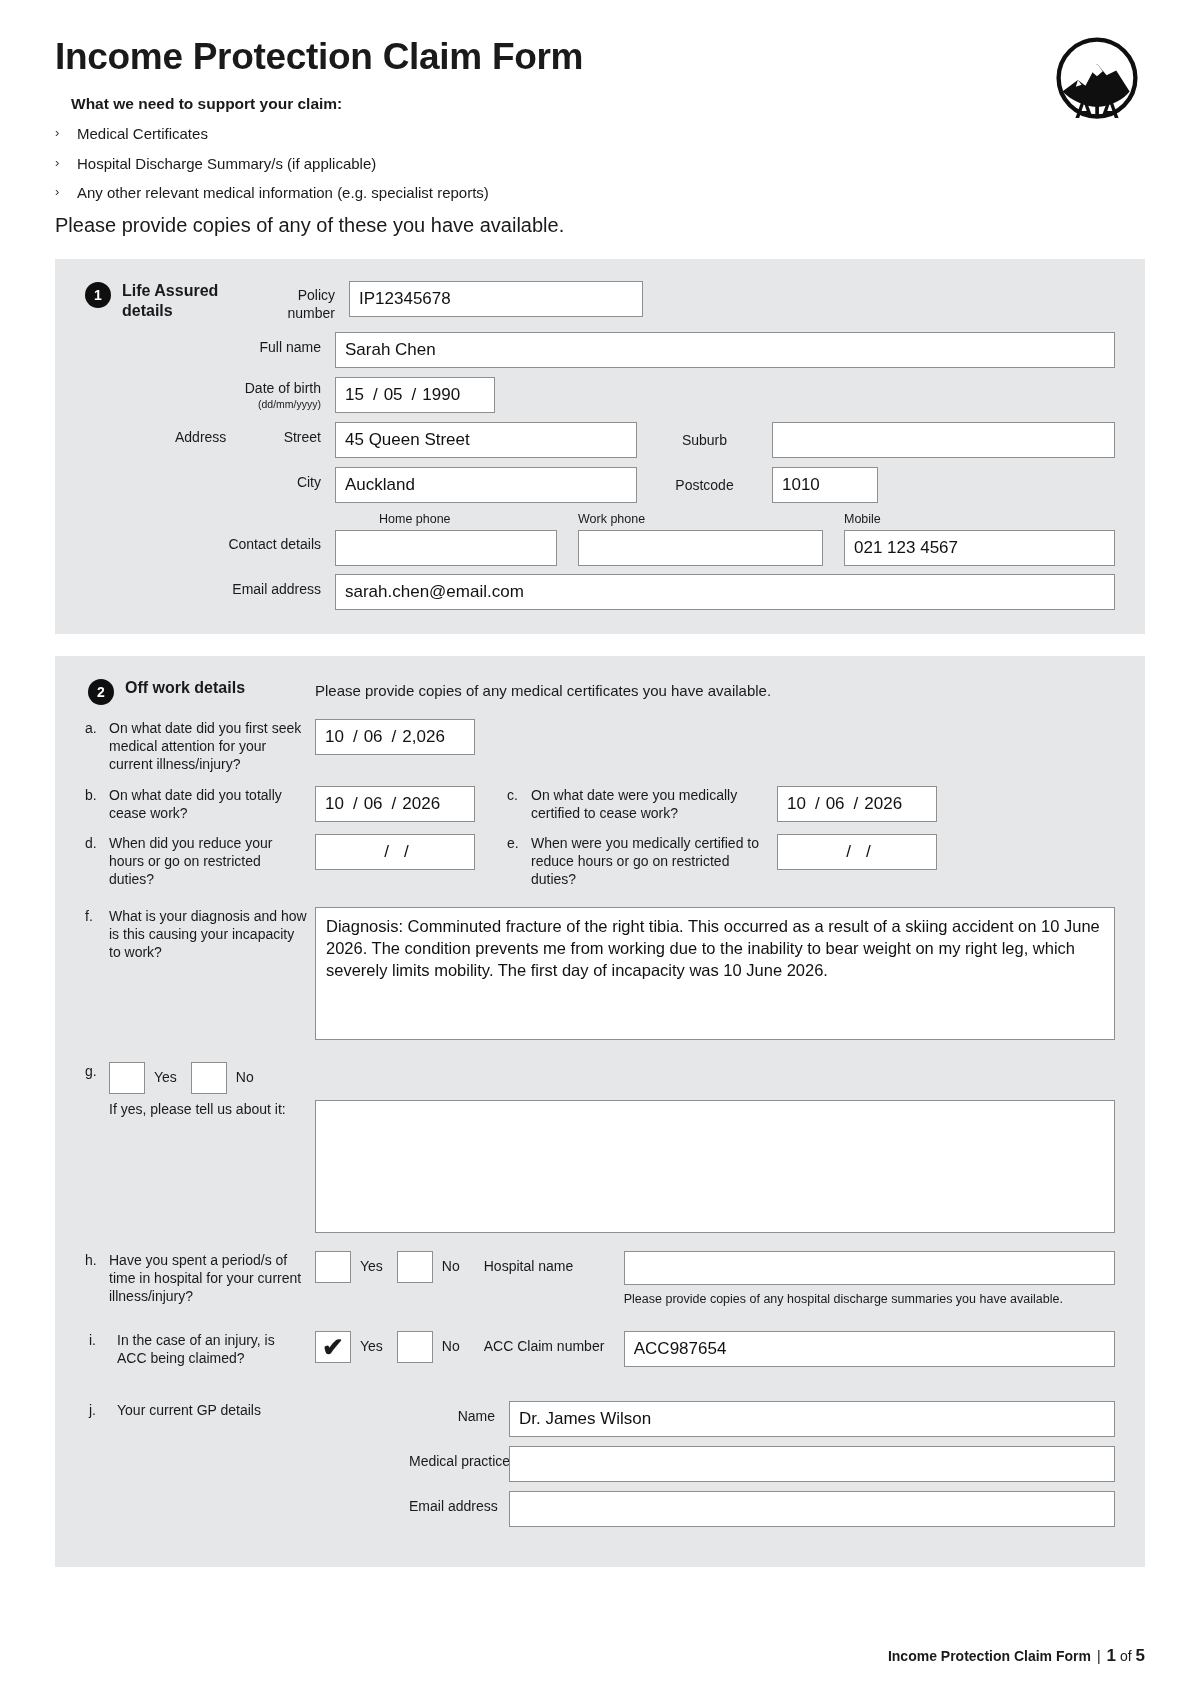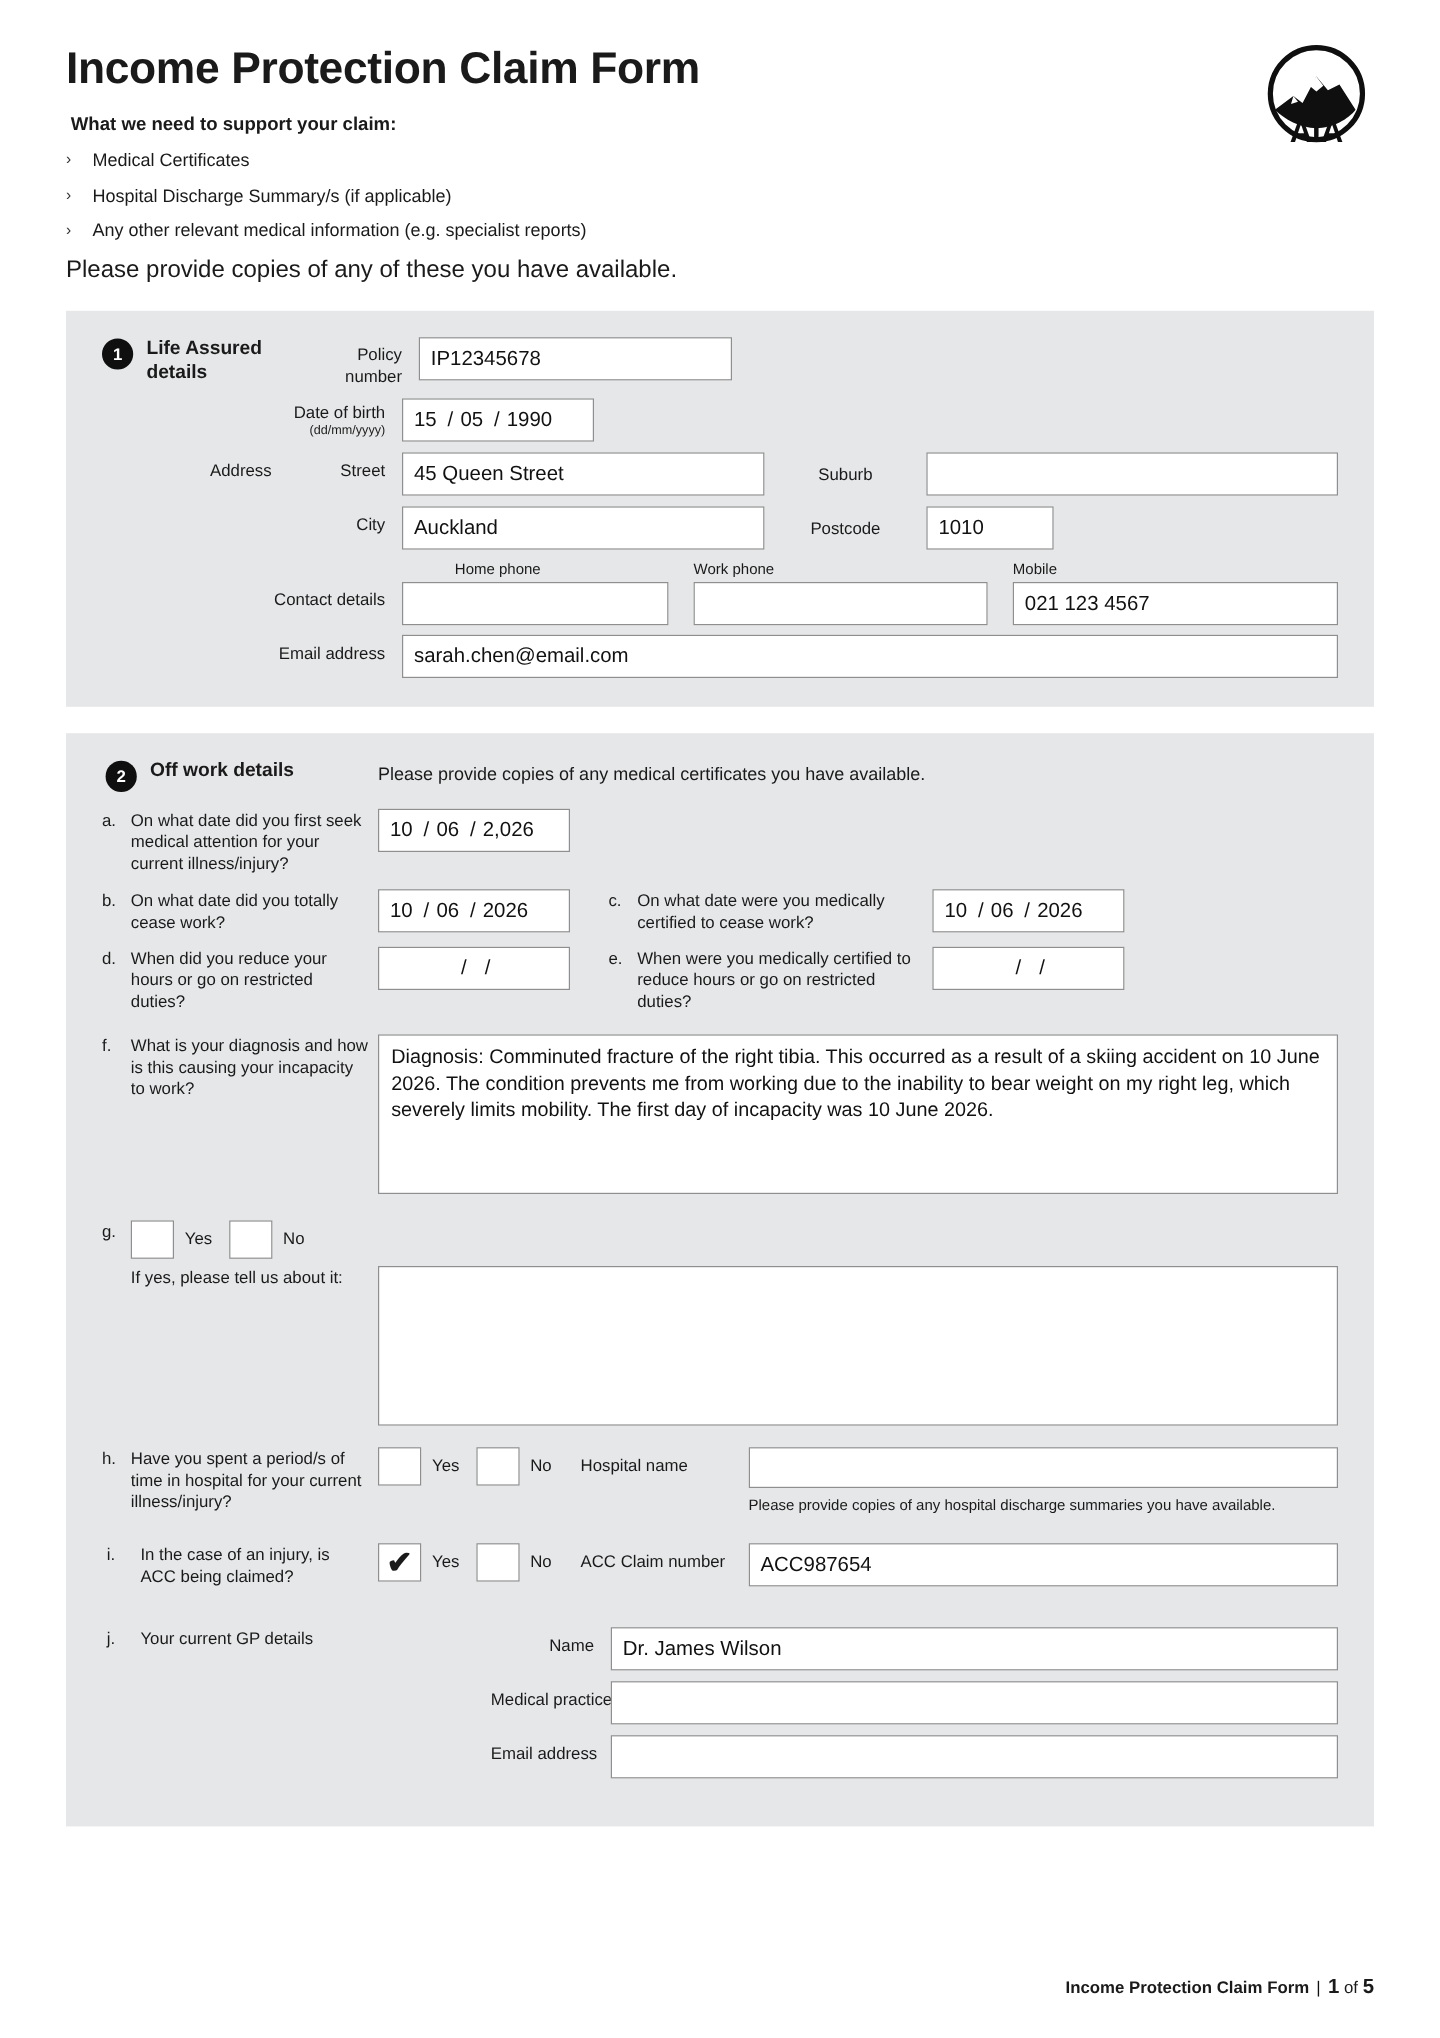--- a/index.html
+++ b/index.html
@@ -21,21 +21,21 @@
   .form-title {
     font-size: 37px;
     font-weight: bold;
     letter-spacing: -0.3px;
     margin: 0 0 18px 0;
     line-height: 1.05;
   }
   .need-heading {
     font-size: 15.5px;
     font-weight: bold;
-    margin: 0 0 12px 4px;
+    margin: 0 0 12px 16px;
   }
   .need-list { list-style: none; margin: 0; padding: 0; }
   .need-list li {
     font-size: 15px;
     line-height: 1.25;
     margin-bottom: 11px;
     position: relative;
     padding-left: 22px;
   }
   .need-list li .chev {
@@ -195,24 +195,30 @@
 
       <div class="s1row" style="margin-bottom:10px;">
         <div style="width:250px;flex:0 0 250px;display:flex;align-items:flex-start;">
           <div class="sec-head" style="flex:1;">
             <div class="sec-num">1</div>
             <div class="sec-title">Life Assured details</div>
           </div>
           <div class="lbl right" style="width:86px;padding-top:6px;line-height:1.25;">Policy number</div>
         </div>
         <div class="s1main" style="padding-left:14px;">
-          <div class="fld tall" style="width:261px;">IP12345678</div>
-        </div>
-      </div>
-
+          <div class="fld tall" style="width:294px;">IP12345678</div>
+        </div>
+      </div>
+
+      <div class="s1row">
+        <div class="s1lab">Full name</div>
+        <div class="s1main">
+          <div class="fld tall" style="width:100%;">Sarah Chen</div>
+        </div>
+      </div>
 
       <div class="s1row">
         <div class="s1lab" style="padding-top:3px;">
           <div>Date of birth</div>
           <div class="sub">(dd/mm/yyyy)</div>
         </div>
         <div class="s1main">
           <div class="fld tall" style="width:160px;justify-content:flex-start;">
             <span>15</span>
             <span class="dsep">/</span>

